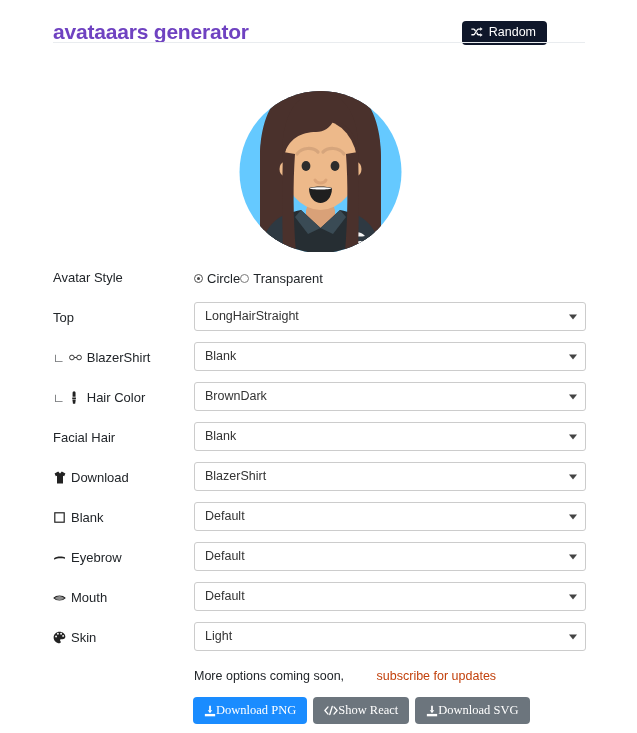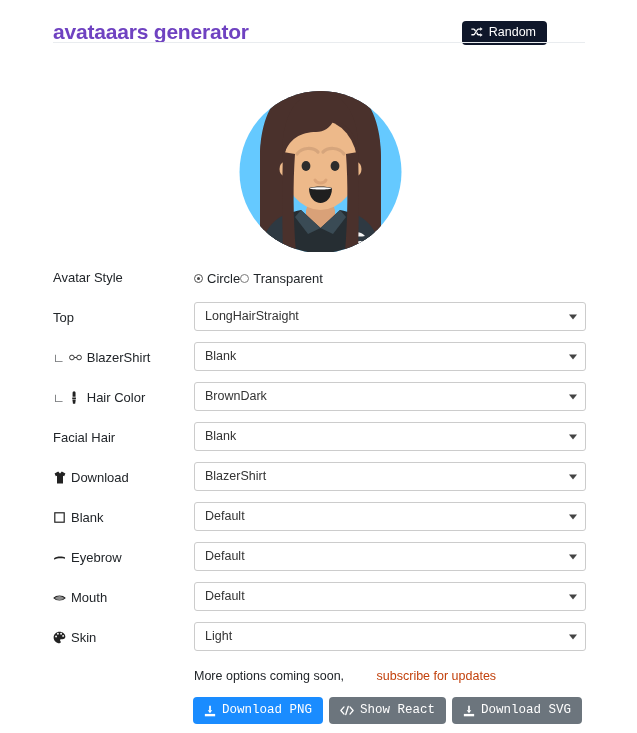--- a/index.html
+++ b/index.html
@@ -203,26 +203,26 @@
     left: 193px;
     top: 697px;
     display: flex;
     gap: 6px;
   }
   .btn {
     border: none;
     border-radius: 4px;
     color: #ffffff;
     font-size: 12.5px;
-    font-family: Liberation Mono, monospace;
+    font-family: Liberation Serif, serif;
     height: 27px;
     padding: 0 11px;
     display: inline-flex;
     align-items: center;
-    gap: 6px;
+    gap: 0;
     cursor: pointer;
     line-height: 1;
     white-space: nowrap;
   }
   .btn-primary { background: #1a8cff; }
   .btn-secondary { background: #6c757d; }
   .btn .ico { display: inline-flex; align-items: center; }
 </style>
 </head>
 <body>

